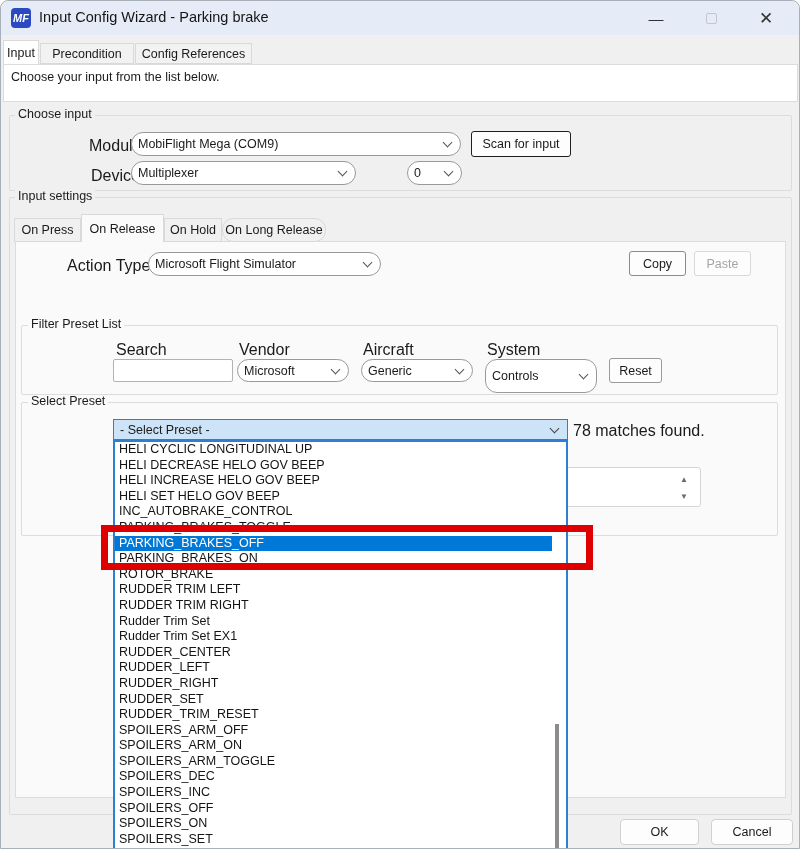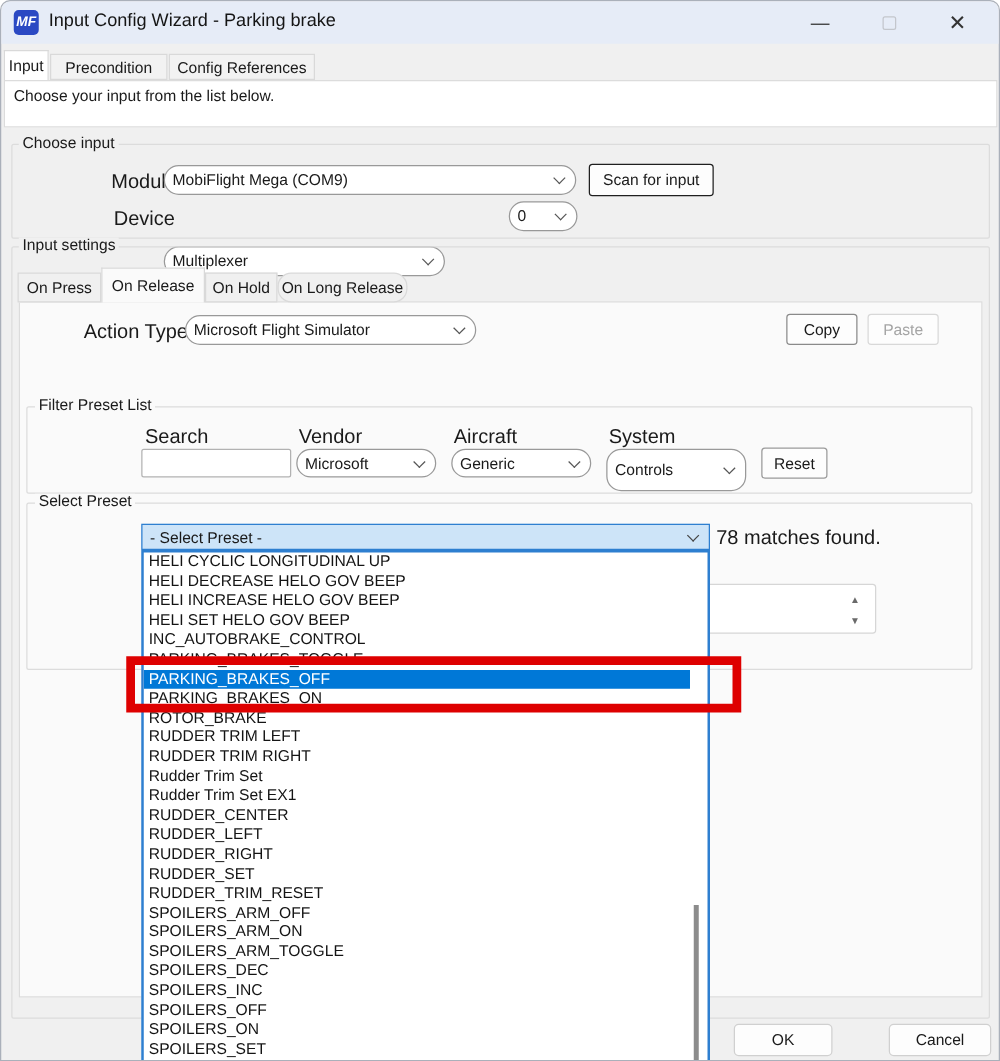--- a/index.html
+++ b/index.html
@@ -94,21 +94,21 @@
   <div class="abs grp-lbl" style="left:14px;top:107px;background:#f0f0f0;">Choose input</div>
 
   <div class="abs lbl" style="left:88px;top:136px;">Module</div>
   <div class="abs combo" style="left:130px;top:131px;width:330px;height:24px;">
     <span>MobiFlight Mega (COM9)</span>
     <span class="chev"></span>
   </div>
   <div class="abs btn strong" style="left:470px;top:130px;width:100px;height:26px;">Scan for input</div>
 
   <div class="abs lbl" style="left:90px;top:166px;">Device</div>
-  <div class="abs combo" style="left:130px;top:160px;width:225px;height:24px;margin-top:36px;">
+  <div class="abs combo" style="left:130px;top:160px;width:225px;height:24px;">
     <span>Multiplexer</span>
     <span class="chev"></span>
   </div>
   <div class="abs combo" style="left:406px;top:160px;width:55px;height:24px;">
     <span>0</span>
     <span class="chev"></span>
   </div>
 
   <div class="abs grp" style="left:8px;top:196px;width:783px;height:618px;"></div>
   <div class="abs grp-lbl" style="left:14px;top:189px;background:#f0f0f0;">Input settings</div>
@@ -191,16 +191,16 @@
       <div class="preset-item">SPOILERS_INC</div>
       <div class="preset-item">SPOILERS_OFF</div>
       <div class="preset-item">SPOILERS_ON</div>
       <div class="preset-item">SPOILERS_SET</div>
       <div class="preset-item">SPOILERS_TOGGLE</div>
     </div>
   <div class="abs list-thumb"></div>
 
   <div class="abs annotation"></div>
 
-  <div class="abs footer-btn" style="left:586px;width:79px;">OK</div>
+  <div class="abs footer-btn" style="left:619px;width:79px;">OK</div>
   <div class="abs footer-btn" style="left:710px;width:82px;">Cancel</div>
 
 </div>
 
 </body></html>

